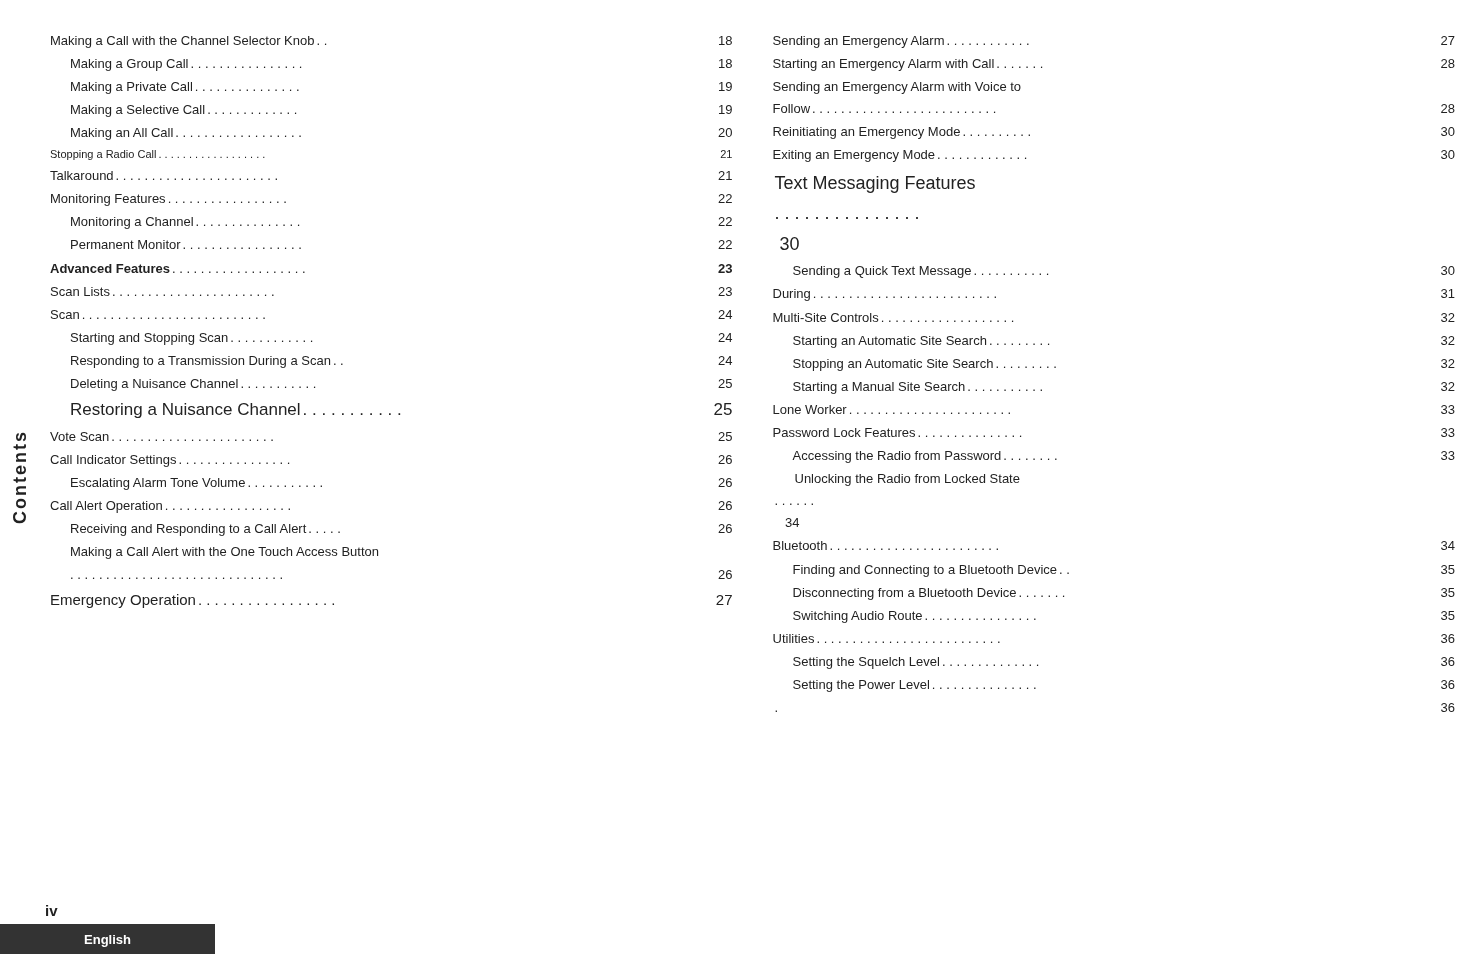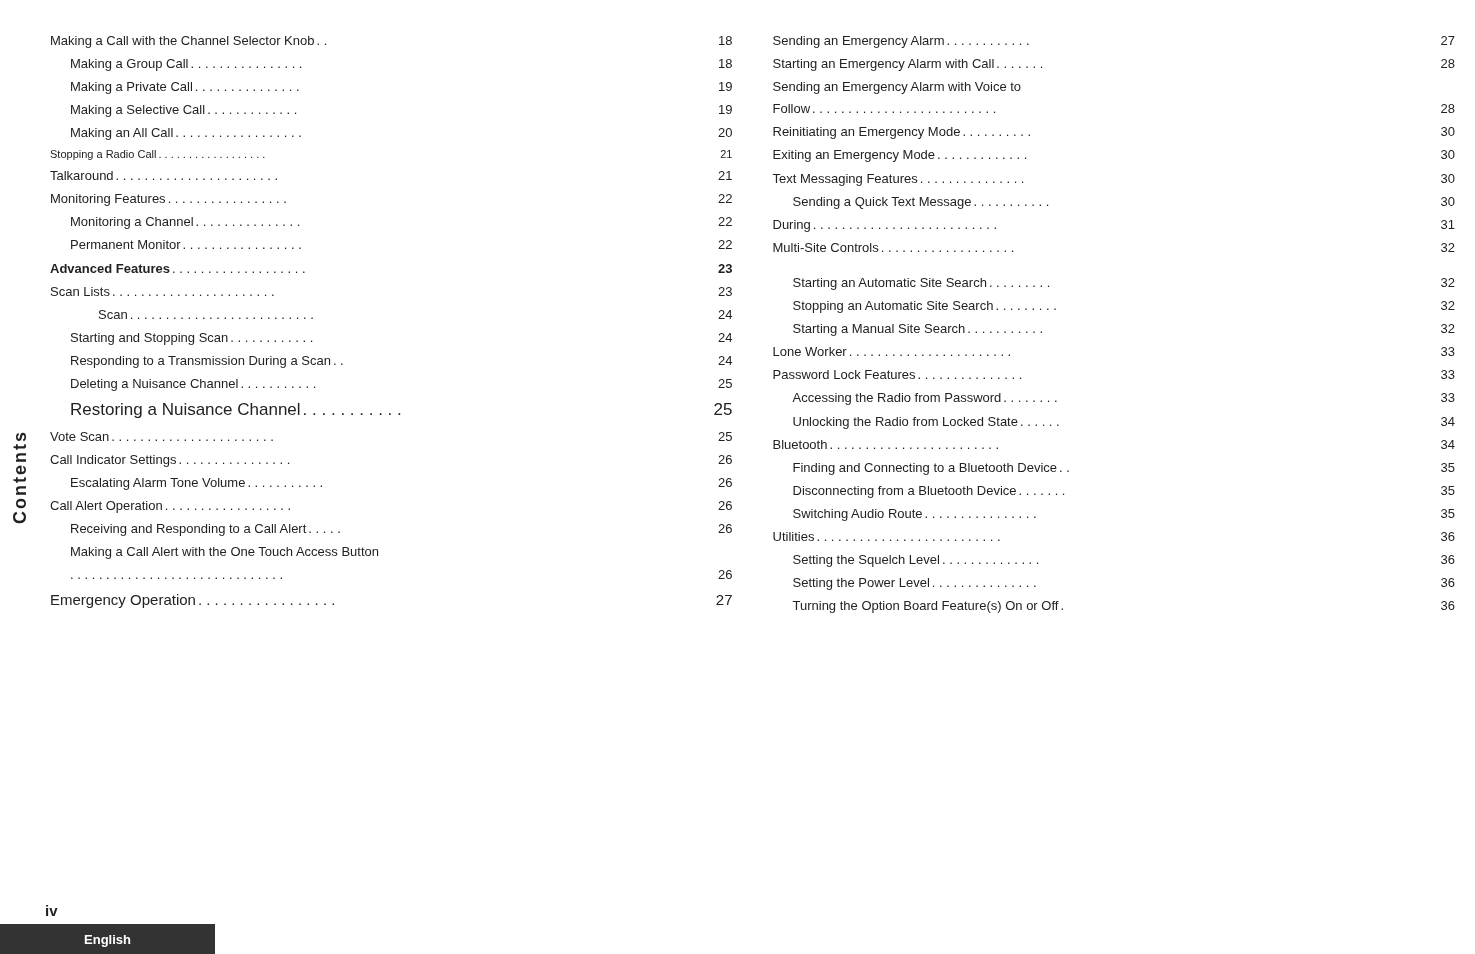--- a/index.html
+++ b/index.html
@@ -143,21 +143,21 @@
           <span style="padding-left: 0px; white-space: nowrap; font-weight: bold;">Advanced Features</span>
           <span style="flex: 1 1 0%; overflow: hidden; margin: 0px 2px;"> . . . . . . . . . . . . . . . . . . .</span>
           <span style="min-width: 25px; text-align: right; font-weight: bold;">23</span>
         </div>
         <div style="display: flex; justify-content: space-between; align-items: baseline; line-height: 1.7; font-size: 13px;">
           <span style="padding-left: 0px; white-space: nowrap;">Scan Lists</span>
           <span style="flex: 1 1 0%; overflow: hidden; margin: 0px 2px;"> . . . . . . . . . . . . . . . . . . . . . . .</span>
           <span style="min-width: 25px; text-align: right;">23</span>
         </div>
         <div style="display: flex; justify-content: space-between; align-items: baseline; line-height: 1.7; font-size: 13px;">
-          <span style="padding-left: 0px; white-space: nowrap; margin-left: 48px;">Scan</span>
+          <span style="padding-left: 0px; white-space: nowrap;">Scan</span>
           <span style="flex: 1 1 0%; overflow: hidden; margin: 0px 2px;"> . . . . . . . . . . . . . . . . . . . . . . . . . .</span>
           <span style="min-width: 25px; text-align: right;">24</span>
         </div>
         <div style="display: flex; justify-content: space-between; align-items: baseline; line-height: 1.7; font-size: 13px;">
           <span style="padding-left: 20px; white-space: nowrap;">Starting and Stopping Scan</span>
           <span style="flex: 1 1 0%; overflow: hidden; margin: 0px 2px;"> . . . . . . . . . . . .</span>
           <span style="min-width: 25px; text-align: right;">24</span>
         </div>
         <div style="display: flex; justify-content: space-between; align-items: baseline; line-height: 1.7; font-size: 13px;">
           <span style="padding-left: 20px; white-space: nowrap;">Responding to a Transmission During a Scan</span>
@@ -235,42 +235,42 @@
         <div style="display: flex; justify-content: space-between; align-items: baseline; line-height: 1.7; font-size: 13px;">
           <span style="padding-left: 0px; white-space: nowrap;">Reinitiating an Emergency Mode</span>
           <span style="flex: 1 1 0%; overflow: hidden; margin: 0px 2px;"> . . . . . . . . . .</span>
           <span style="min-width: 25px; text-align: right;">30</span>
         </div>
         <div style="display: flex; justify-content: space-between; align-items: baseline; line-height: 1.7; font-size: 13px;">
           <span style="padding-left: 0px; white-space: nowrap;">Exiting an Emergency Mode</span>
           <span style="flex: 1 1 0%; overflow: hidden; margin: 0px 2px;"> . . . . . . . . . . . . .</span>
           <span style="min-width: 25px; text-align: right;">30</span>
         </div>
-        <div style="display: flex; justify-content: space-between; align-items: baseline; line-height: 1.7; font-size: 13px;">
+        <div style="display: flex; justify-content: space-between; align-items: baseline; line-height: 1.7; font-size: 18px; flex-direction: column;">
           <span style="padding-left: 0px; white-space: nowrap;">Text Messaging Features</span>
           <span style="flex: 1 1 0%; overflow: hidden; margin: 0px 2px;"> . . . . . . . . . . . . . . .</span>
           <span style="min-width: 25px; text-align: right;">30</span>
         </div>
         <div style="display: flex; justify-content: space-between; align-items: baseline; line-height: 1.7; font-size: 13px;">
           <span style="padding-left: 20px; white-space: nowrap;">Sending a Quick Text Message</span>
           <span style="flex: 1 1 0%; overflow: hidden; margin: 0px 2px;"> . . . . . . . . . . .</span>
           <span style="min-width: 25px; text-align: right;">30</span>
         </div>
         <div style="display: flex; justify-content: space-between; align-items: baseline; line-height: 1.7; font-size: 13px;">
           <span style="padding-left: 0px; white-space: nowrap;">During</span>
           <span style="flex: 1 1 0%; overflow: hidden; margin: 0px 2px;"> . . . . . . . . . . . . . . . . . . . . . . . . . .</span>
           <span style="min-width: 25px; text-align: right;">31</span>
         </div>
         <div style="display: flex; justify-content: space-between; align-items: baseline; line-height: 1.7; font-size: 13px;">
           <span style="padding-left: 0px; white-space: nowrap;">Multi-Site Controls</span>
           <span style="flex: 1 1 0%; overflow: hidden; margin: 0px 2px;"> . . . . . . . . . . . . . . . . . . .</span>
           <span style="min-width: 25px; text-align: right;">32</span>
         </div>
         <div style="display: flex; justify-content: space-between; align-items: baseline; line-height: 1.7; font-size: 13px;">
-          <span style="padding-left: 20px; white-space: nowrap; margin-top: 12px;">Starting an Automatic Site Search</span>
+          <span style="padding-left: 20px; white-space: nowrap;">Starting an Automatic Site Search</span>
           <span style="flex: 1 1 0%; overflow: hidden; margin: 0px 2px;"> . . . . . . . . .</span>
           <span style="min-width: 25px; text-align: right;">32</span>
         </div>
         <div style="display: flex; justify-content: space-between; align-items: baseline; line-height: 1.7; font-size: 13px;">
           <span style="padding-left: 20px; white-space: nowrap;">Stopping an Automatic Site Search</span>
           <span style="flex: 1 1 0%; overflow: hidden; margin: 0px 2px;"> . . . . . . . . .</span>
           <span style="min-width: 25px; text-align: right;">32</span>
         </div>
         <div style="display: flex; justify-content: space-between; align-items: baseline; line-height: 1.7; font-size: 13px;">
           <span style="padding-left: 20px; white-space: nowrap;">Starting a Manual Site Search</span>
@@ -285,21 +285,21 @@
         <div style="display: flex; justify-content: space-between; align-items: baseline; line-height: 1.7; font-size: 13px;">
           <span style="padding-left: 0px; white-space: nowrap;">Password Lock Features</span>
           <span style="flex: 1 1 0%; overflow: hidden; margin: 0px 2px;"> . . . . . . . . . . . . . . .</span>
           <span style="min-width: 25px; text-align: right;">33</span>
         </div>
         <div style="display: flex; justify-content: space-between; align-items: baseline; line-height: 1.7; font-size: 13px;">
           <span style="padding-left: 20px; white-space: nowrap;">Accessing the Radio from Password</span>
           <span style="flex: 1 1 0%; overflow: hidden; margin: 0px 2px;"> . . . . . . . .</span>
           <span style="min-width: 25px; text-align: right;">33</span>
         </div>
-        <div style="display: flex; justify-content: space-between; align-items: baseline; line-height: 1.7; font-size: 13px;">
+        <div style="display: flex; justify-content: space-between; align-items: baseline; line-height: 1.7; font-size: 13px; flex-direction: column;">
           <span style="padding-left: 20px; white-space: nowrap;">Unlocking the Radio from Locked State</span>
           <span style="flex: 1 1 0%; overflow: hidden; margin: 0px 2px;"> . . . . . .</span>
           <span style="min-width: 25px; text-align: right;">34</span>
         </div>
         <div style="display: flex; justify-content: space-between; align-items: baseline; line-height: 1.7; font-size: 13px;">
           <span style="padding-left: 0px; white-space: nowrap;">Bluetooth</span>
           <span style="flex: 1 1 0%; overflow: hidden; margin: 0px 2px;"> . . . . . . . . . . . . . . . . . . . . . . . .</span>
           <span style="min-width: 25px; text-align: right;">34</span>
         </div>
         <div style="display: flex; justify-content: space-between; align-items: baseline; line-height: 1.7; font-size: 13px;">
@@ -326,21 +326,20 @@
           <span style="padding-left: 20px; white-space: nowrap;">Setting the Squelch Level</span>
           <span style="flex: 1 1 0%; overflow: hidden; margin: 0px 2px;"> . . . . . . . . . . . . . .</span>
           <span style="min-width: 25px; text-align: right;">36</span>
         </div>
         <div style="display: flex; justify-content: space-between; align-items: baseline; line-height: 1.7; font-size: 13px;">
           <span style="padding-left: 20px; white-space: nowrap;">Setting the Power Level</span>
           <span style="flex: 1 1 0%; overflow: hidden; margin: 0px 2px;"> . . . . . . . . . . . . . . .</span>
           <span style="min-width: 25px; text-align: right;">36</span>
         </div>
         <div style="display: flex; justify-content: space-between; align-items: baseline; line-height: 1.7; font-size: 13px;">
-          <span style="padding-left: 20px; white-space: nowrap;">Turning the Option Board Feature(s) On or Off</span>
           <span style="flex: 1 1 0%; overflow: hidden; margin: 0px 2px;"> .</span>
           <span style="min-width: 25px; text-align: right;">36</span>
         </div>
       </div>
   </div>
 </div>
 
 <div class="page-number-iv">iv</div>
 
 <div class="bottom-bar">

